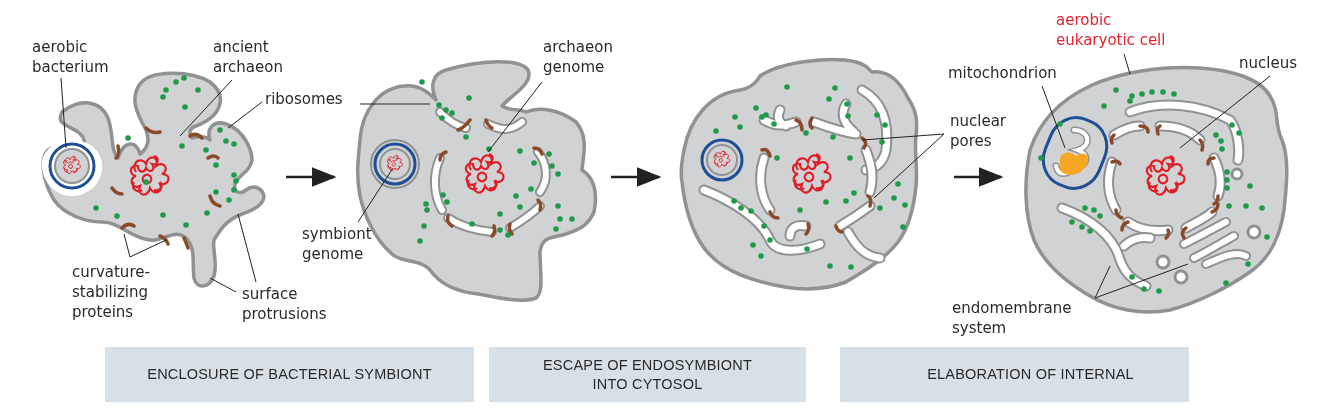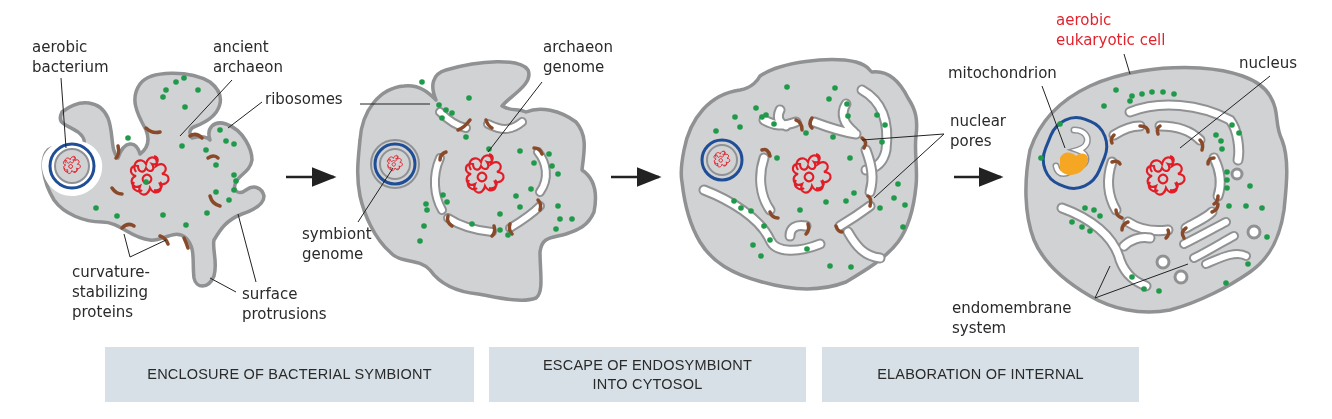--- a/index.html
+++ b/index.html
@@ -414,17 +414,17 @@
   <div>
     <span>ENCLOSURE OF BACTERIAL SYMBIONT</span>
   </div>
 </div>
 <div class="caption-box" style="left:489px; width:317px;">
   <div>
     <span>ESCAPE OF ENDOSYMBIONT</span>
     <span>INTO CYTOSOL</span>
   </div>
 </div>
-<div class="caption-box" style="left:822px; width:317px;">
+<div class="caption-box" style="left:840px; width:317px;padding-left:32px;">
   <div>
     <span>ELABORATION OF INTERNAL</span>
   </div>
 </div>
 
 </body></html>

